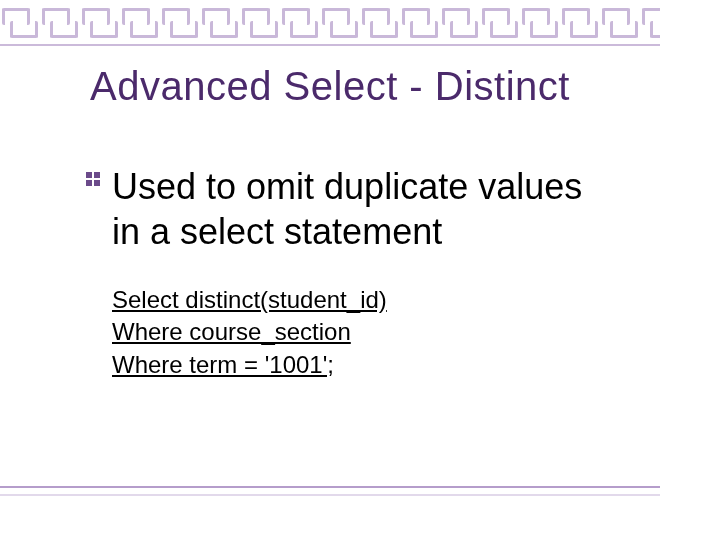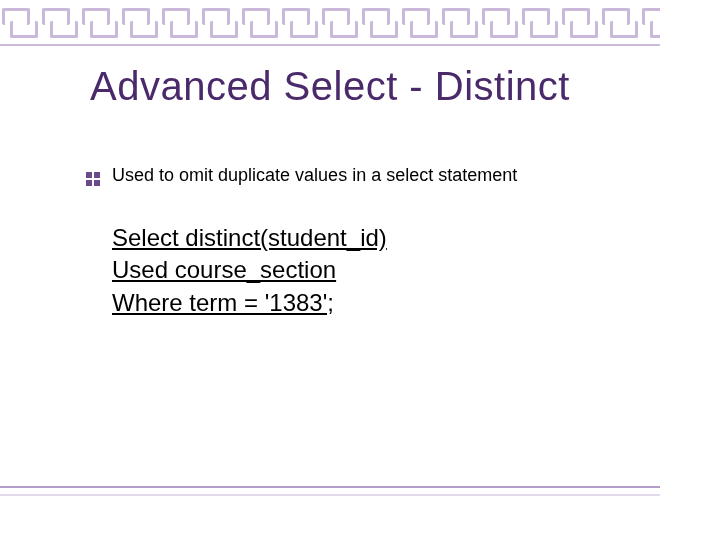--- a/index.html
+++ b/index.html
@@ -116,21 +116,21 @@
     width: 6px;
     height: 6px;
     background: #6b4a8a;
   }
   .bullet-icon .s1 { top: 0; left: 0; }
   .bullet-icon .s2 { top: 0; left: 8px; }
   .bullet-icon .s3 { top: 8px; left: 0; }
   .bullet-icon .s4 { top: 8px; left: 8px; }
 
   .bullet-text {
-    font-size: 18px;
+    font-size: 36px;
     color: #000;
     line-height: 1.25;
   }
 
   .code-block {
     margin-top: 30px;
     margin-left: 26px;
     font-size: 24px;
     color: #000;
     line-height: 1.35;
@@ -174,22 +174,22 @@
         <div class="sq s1"></div>
           <div class="sq s2"></div>
           <div class="sq s3"></div>
           <div class="sq s4"></div>
       </div>
       <div class="bullet-text">Used to omit duplicate values in a select statement</div>
     </div>
 
     <div class="code-block">
       <span class="code-line">Select distinct(student_id)</span>
-      <span class="code-line">Used course_section</span>
-      <span class="code-line">Where term = '1383';</span>
+      <span class="code-line">Where course_section</span>
+      <span class="code-line">Where term = '1001';</span>
     </div>
 
   </div>
 
   <div class="bottom-rule1"></div>
   <div class="bottom-rule2"></div>
 
 </div>
 
 </body></html>

